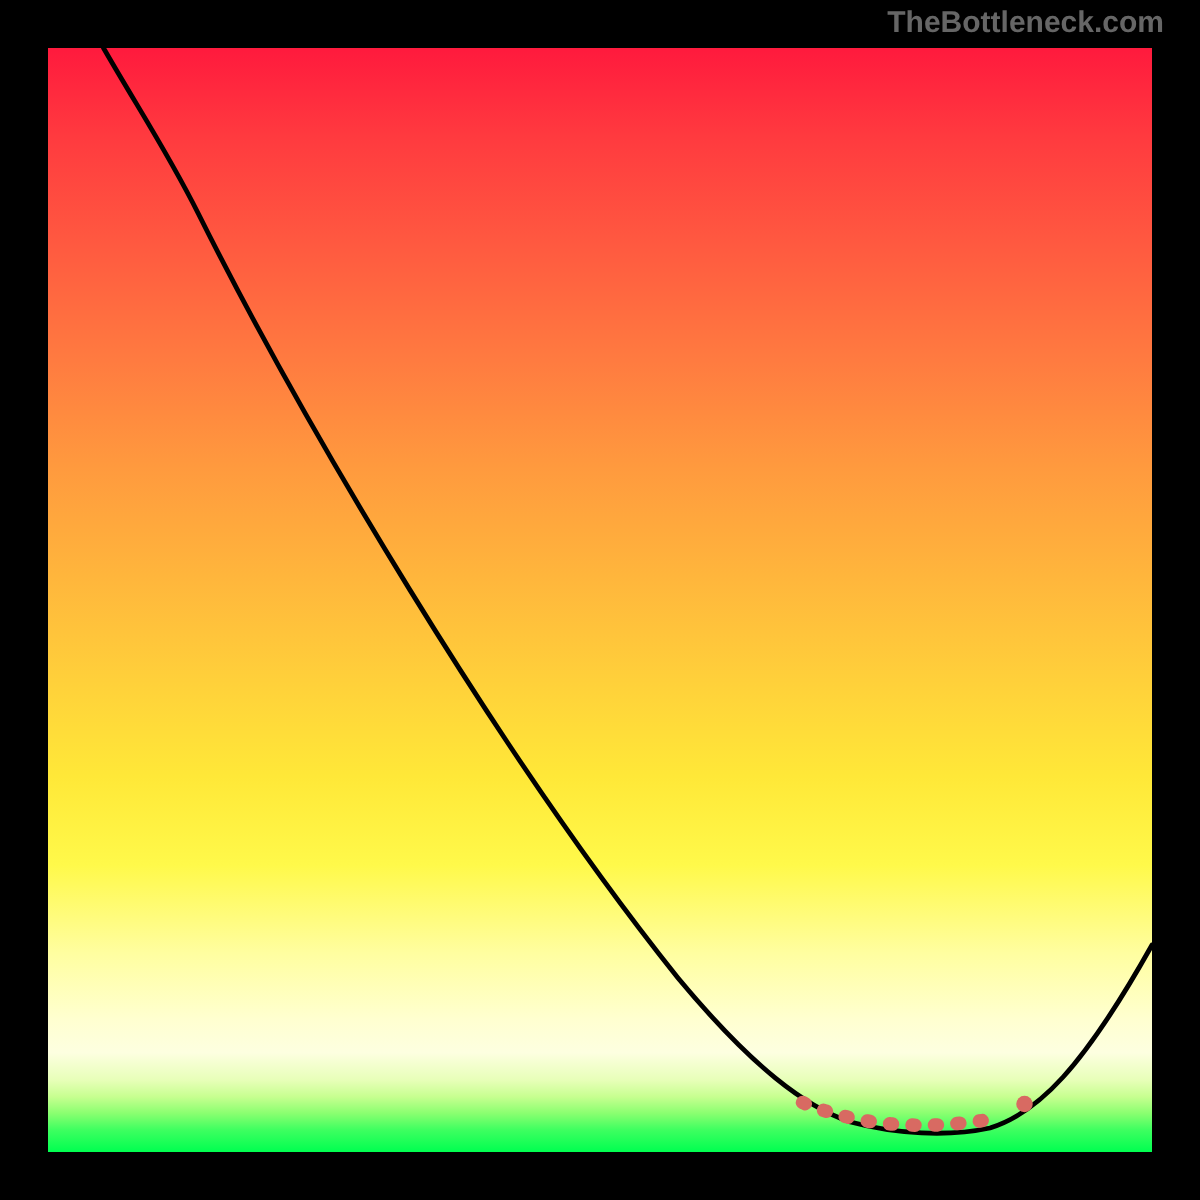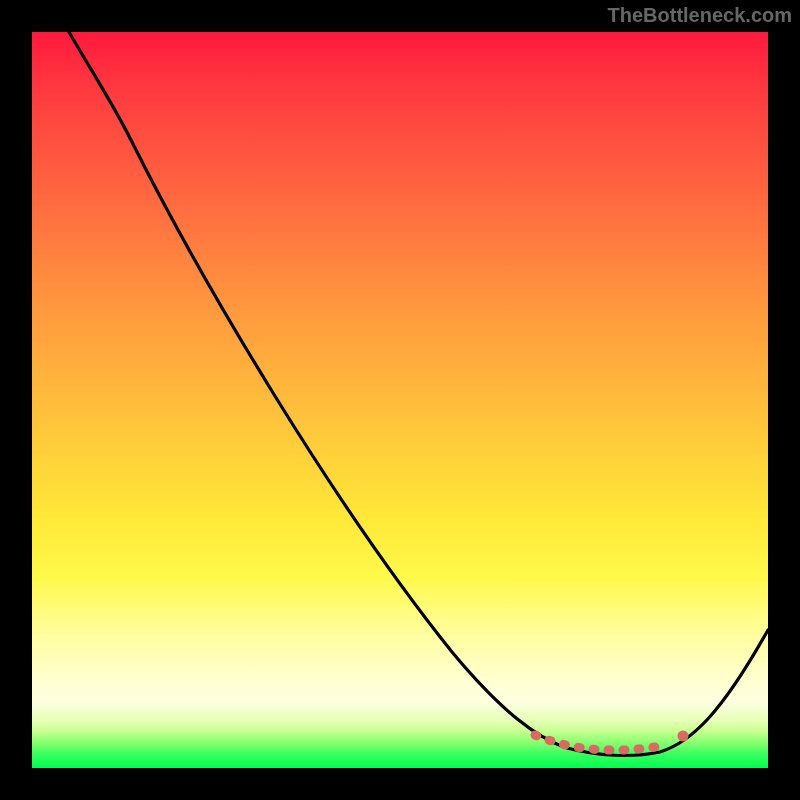--- a/index.html
+++ b/index.html
@@ -13,21 +13,21 @@
   }
   .frame {
     position: relative;
     width: 800px;
     height: 800px;
     background: #000;
   }
   .watermark {
     position: absolute;
     top: 4px;
-    right: 8px;
+    right: 24px;
     color: #666;
     font-size: 20px;
     font-weight: bold;
     z-index: 10;
   }
   
   .plot {
     position: absolute;
     left: 32px;
     top: 32px;

